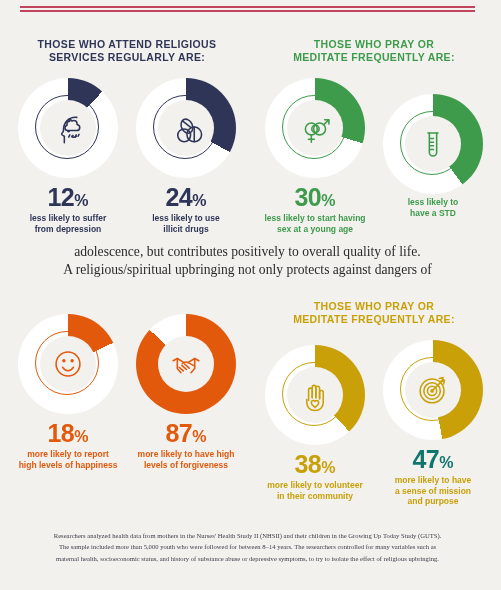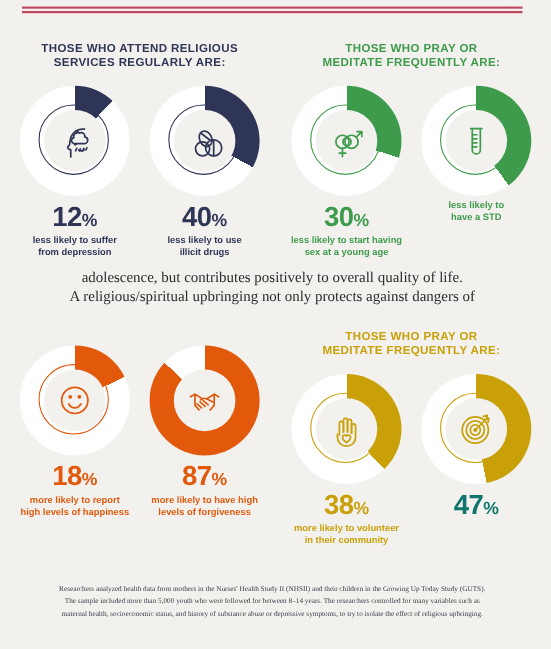--- a/index.html
+++ b/index.html
@@ -25,21 +25,21 @@
     text-align:center;
     font-weight:bold;
     font-size:10.5px;
     letter-spacing:.35px;
     line-height:13px;
     text-transform:uppercase;
   }
 
   
   .quad{position:absolute;}
-  .pair{display:flex;justify-content:center;gap:10px;}
+  .pair{display:flex;justify-content:center;gap:10px;align-items:center;}
   .cell{width:108px;text-align:center;}
 
   .donut{position:relative;width:100px;height:100px;margin:0 auto;border-radius:50%;}
   .donut .hole{
     position:absolute;left:22px;top:22px;width:56px;height:56px;border-radius:50%;
     background:#f2f1ee;display:flex;align-items:center;justify-content:center;
   }
   .donut .hole.filled{background:transparent;}
   .donut .innerring{
     position:absolute;left:17px;top:17px;width:64px;height:64px;border-radius:50%;
@@ -112,21 +112,21 @@
               <svg class="icon" viewBox="0 0 48 48" aria-hidden="true">
                 <ellipse fill="none" stroke="currentColor" stroke-width="1.7" stroke-linecap="round" stroke-linejoin="round" cx="25" cy="22" rx="6" ry="8" transform="rotate(-25 25 22)"></ellipse>
                 <circle fill="none" stroke="currentColor" stroke-width="1.7" stroke-linecap="round" stroke-linejoin="round" cx="22" cy="32" r="7"></circle>
                 <circle fill="none" stroke="currentColor" stroke-width="1.7" stroke-linecap="round" stroke-linejoin="round" cx="33" cy="31" r="8"></circle>
                 <path fill="none" stroke="currentColor" stroke-width="1.7" stroke-linecap="round" stroke-linejoin="round" d="M33 23v16"></path>
                 <path fill="none" stroke="currentColor" stroke-width="1.7" stroke-linecap="round" stroke-linejoin="round" d="M20.5 16.5l9 7"></path>
               </svg>
             </div>
             <div class="innerring"></div>
           </div>
-          <div class="pct" style="color: rgb(47, 53, 87);"><span class="num">40</span><span class="sym">%</span></div>
+          <div class="pct" style="color: rgb(47, 53, 87);"><span class="num">24</span><span class="sym">%</span></div>
           <div class="cap" style="color: rgb(47, 53, 87);">
             <div>less likely to use</div>
             <div>illicit drugs</div>
           </div>
         </div>
       </div>
     </div>
   <div class="quad" id="q1" style="left:255px;top:38px;width:238px;">
       <div class="sect-head" style="color: rgb(61, 155, 75);">
         <div>THOSE WHO PRAY OR</div>
@@ -250,20 +250,25 @@
                 <circle fill="none" stroke="currentColor" stroke-width="1.7" stroke-linecap="round" stroke-linejoin="round" cx="23" cy="25" r="9"></circle>
                 <circle fill="none" stroke="currentColor" stroke-width="1.7" stroke-linecap="round" stroke-linejoin="round" cx="23" cy="25" r="5"></circle>
                 <circle cx="23" cy="25" r="2" fill="currentColor" stroke="none"></circle>
                 <path fill="none" stroke="currentColor" stroke-width="1.7" stroke-linecap="round" stroke-linejoin="round" d="M23 25l12-12"></path>
                 <path fill="none" stroke="currentColor" stroke-width="1.7" stroke-linecap="round" stroke-linejoin="round" d="M31 11.5l4-1-1 4M35.5 17.5l1-4-4 1"></path>
               </svg>
             </div>
             <div class="innerring"></div>
           </div>
           <div class="pct" style="color: #0f766e;"><span class="num">47</span><span class="sym">%</span></div>
+          <div class="cap" style="color: rgb(201, 160, 8);">
+            <div>more likely to have</div>
+            <div>a sense of mission</div>
+            <div>and purpose</div>
+          </div>
         </div>
       </div>
     </div>
 
   <div class="footer">
     <p>Researchers analyzed health data from mothers in the Nurses' Health Study II (NHSII) and their children in the Growing Up Today Study (GUTS).</p>
     <p>The sample included more than 5,000 youth who were followed for between 8–14 years. The researchers controlled for many variables such as</p>
     <p>maternal health, socioeconomic status, and history of substance abuse or depressive symptoms, to try to isolate the effect of religious upbringing.</p>
   </div>
 

